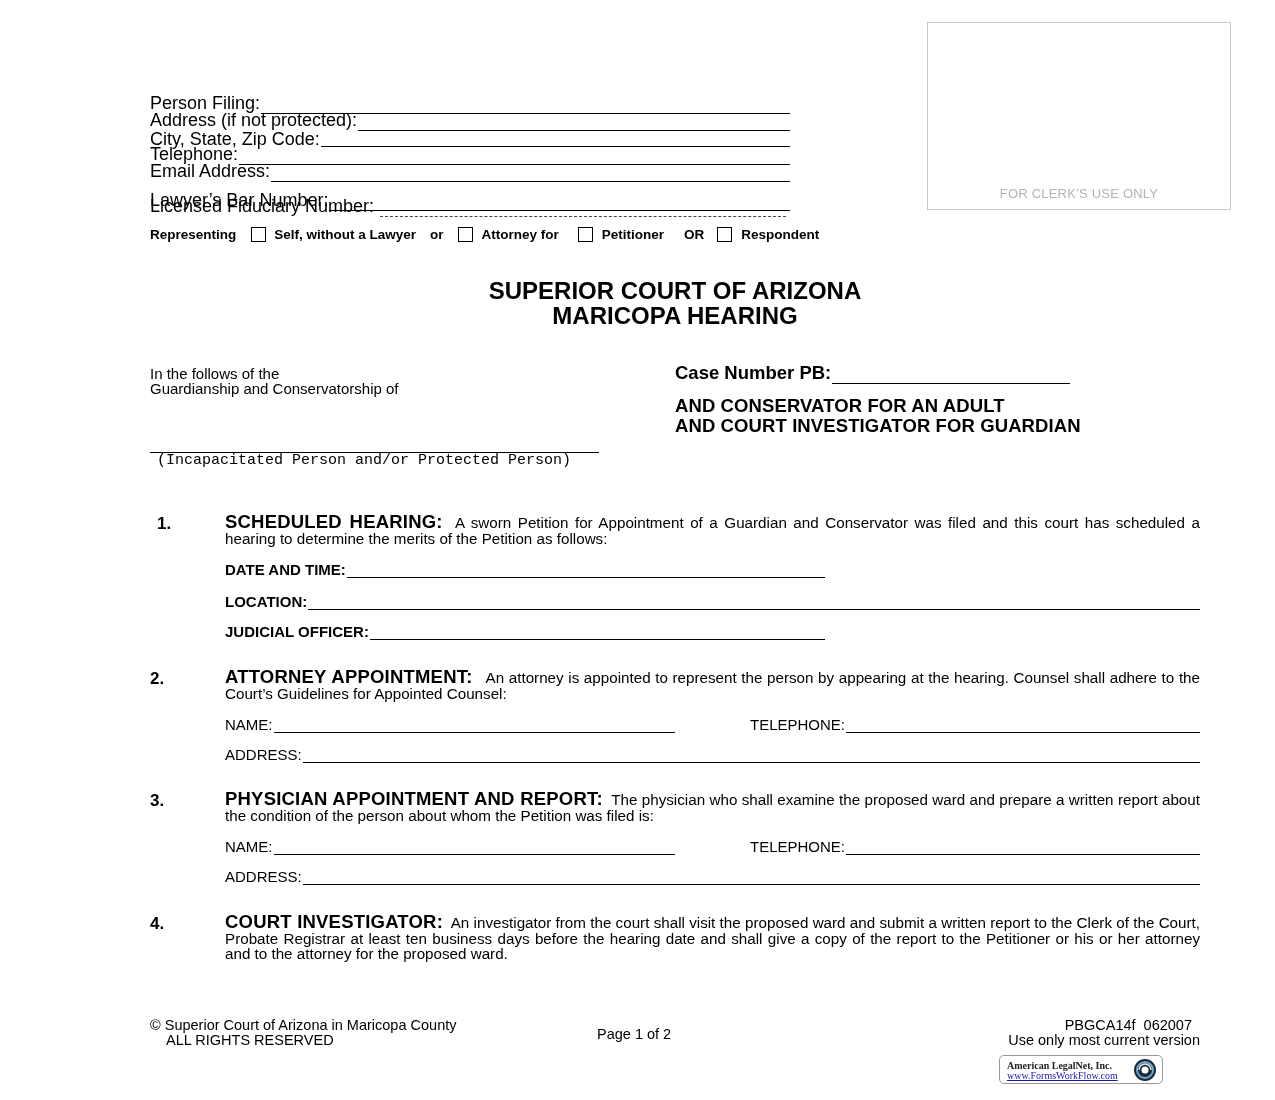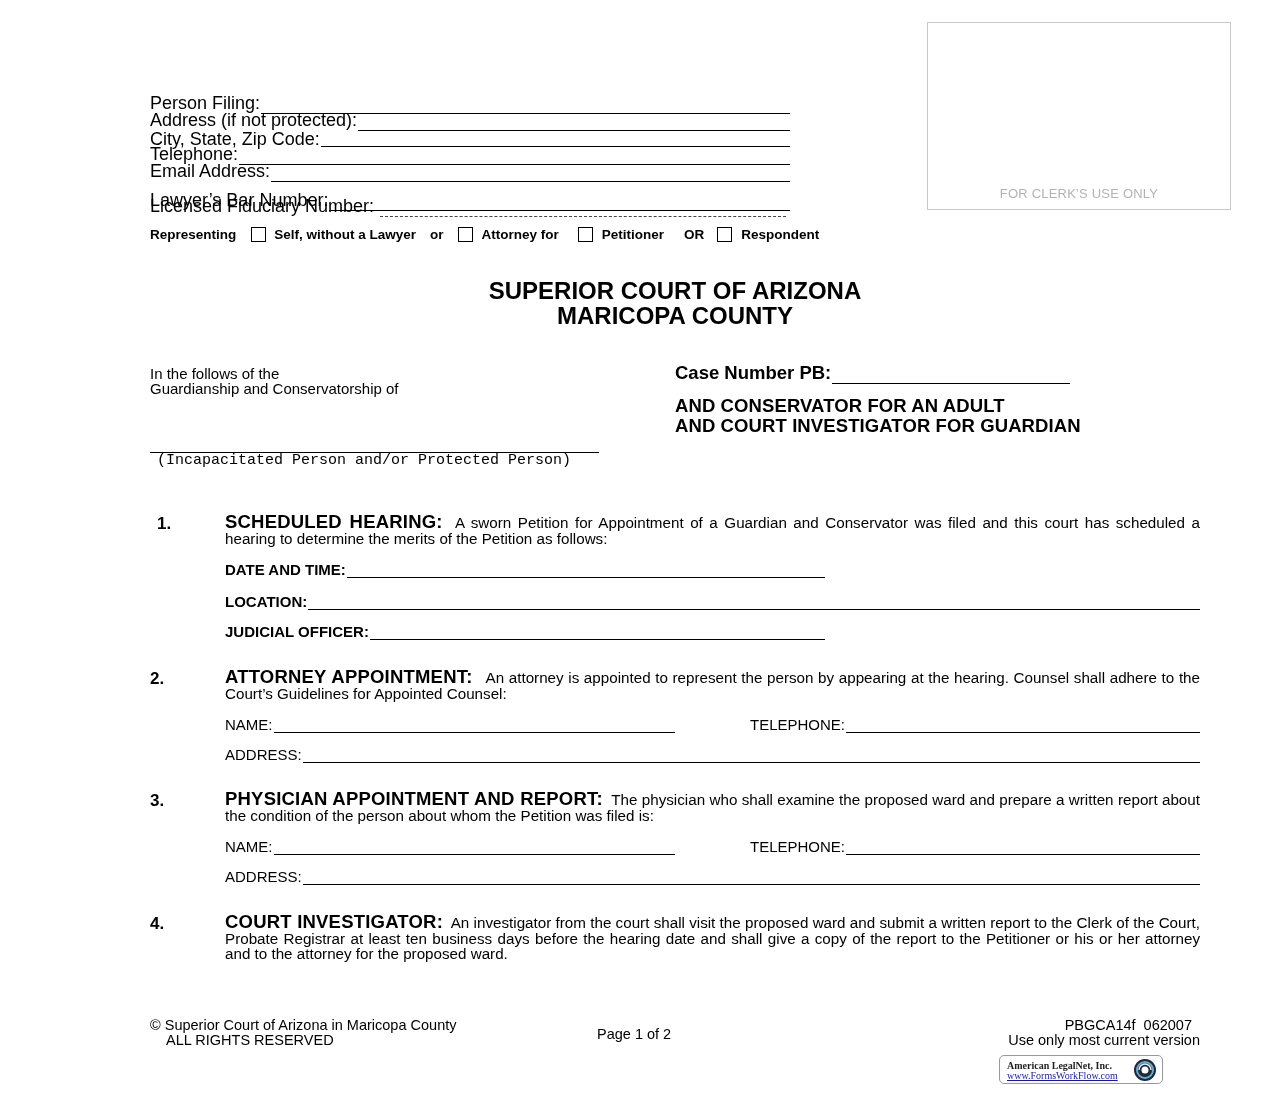--- a/index.html
+++ b/index.html
@@ -91,21 +91,21 @@
     <span class="cb" style="margin-left:13px;"></span>
     <span style="margin-left:9px;">Respondent</span>
   </div>
 </div>
 
 <div class="clerk-box">
   <div class="clerk-label">FOR CLERK’S USE ONLY</div>
 </div>
 
 <div class="court-title" style="top:278px;">SUPERIOR COURT OF ARIZONA</div>
-<div class="court-title" style="top:303px;">MARICOPA COUNTY</div>
+<div class="court-title" style="top:303px;">MARICOPA HEARING</div>
 
 <div class="matter">
   <div>In the follows of the</div>
   <div>Guardianship and Conservatorship of</div>
 </div>
 <div class="matter-line"></div>
 <div class="matter-caption">(Incapacitated Person and/or Protected Person)</div>
 
 <div class="case-num">
   <span>Case Number PB:</span>

